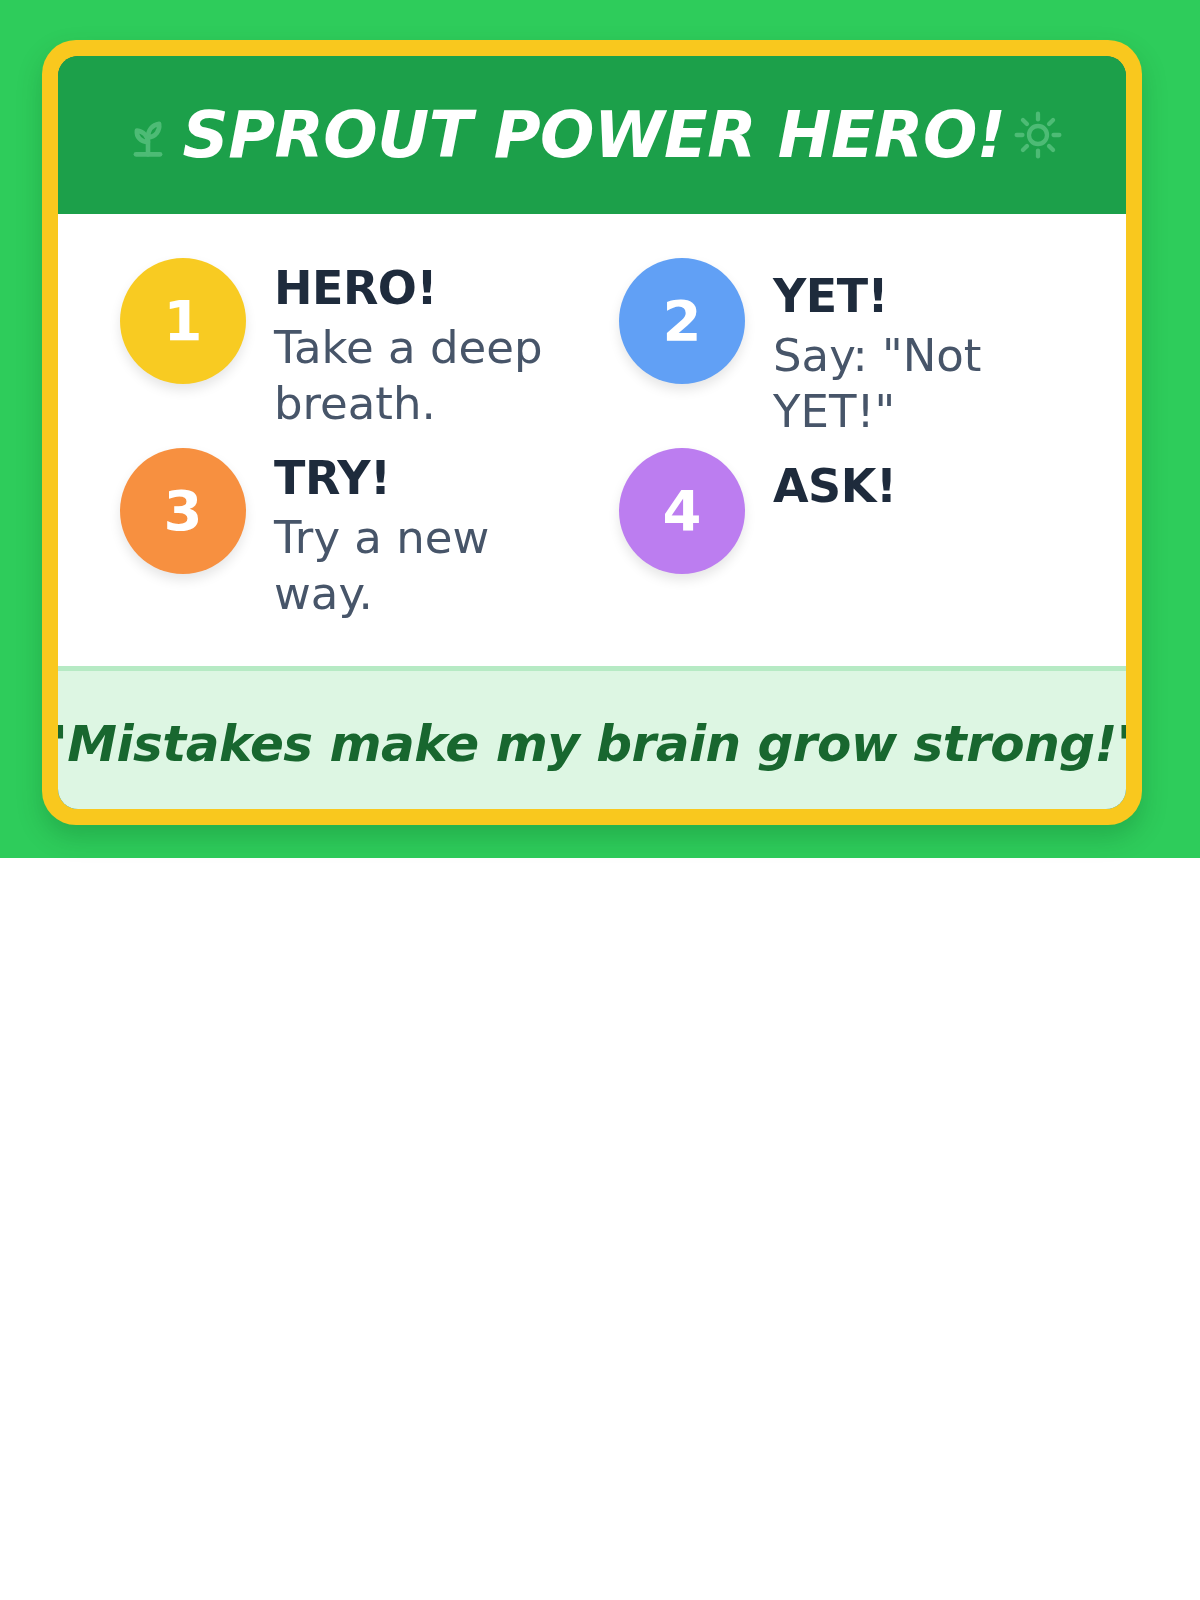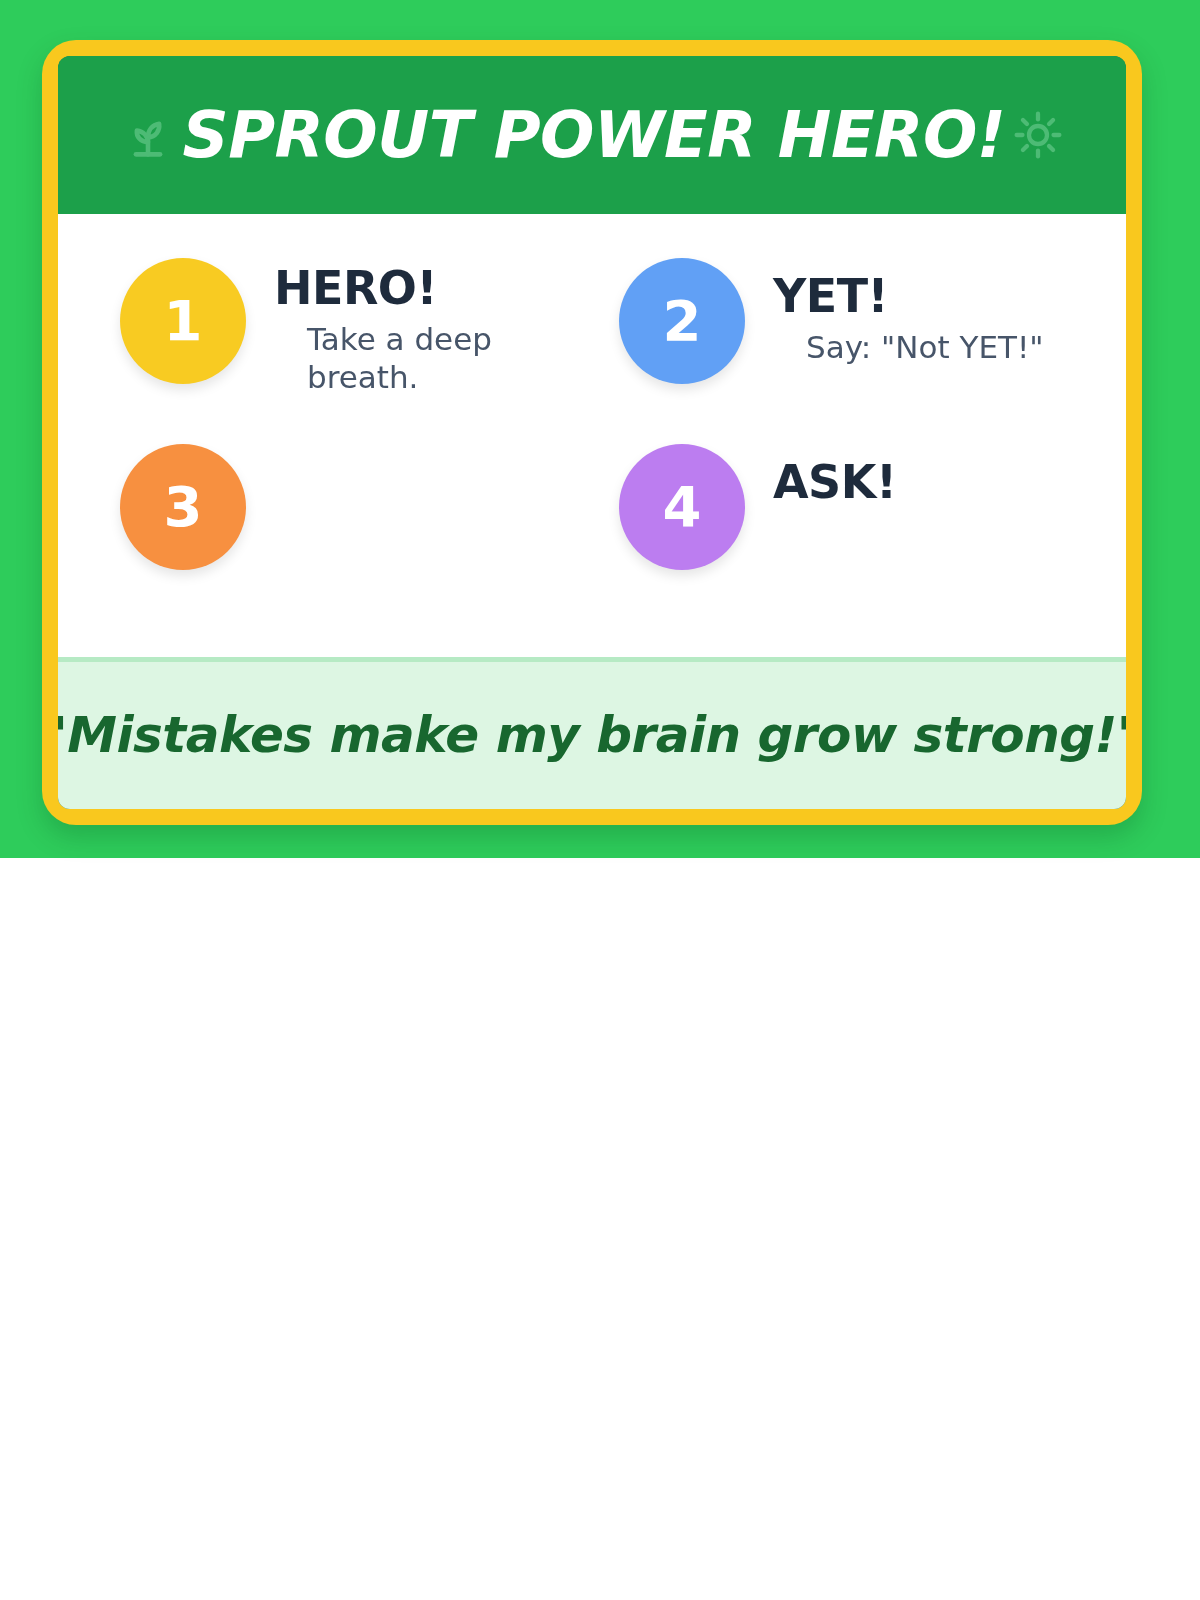--- a/index.html
+++ b/index.html
@@ -33,21 +33,21 @@
     background: #F9C81E;
     border-radius: 34px;
     padding: 16px;
     box-shadow: 0 12px 26px rgba(0, 70, 25, 0.22);
   }
 
   .poster-inner {
     width: 100%;
     height: 100%;
     background: #0f766e;
-    border-radius: 12px;
+    border-radius: 20px;
     overflow: hidden;
     display: flex;
     flex-direction: column;
   }
 
   
   .header {
     background: #1CA04A;
     height: 158px;
     flex: 0 0 158px;
@@ -117,25 +117,24 @@
   .step-title {
     font-size: 46px;
     font-weight: 700;
     color: #1E2B3C;
     line-height: 1.08;
     letter-spacing: -0.5px;
   }
 
   .step-desc {
     margin-top: 6px;
-    font-size: 31px;
+    font-size: 45px;
     font-weight: 400;
     color: #475569;
     line-height: 1.25;
-    margin-left: 33px;
   }
 
   
   .step.step-2 .step-text,
   .step.step-4 .step-text { padding-top: 14px; }
 
   
   .footer {
     flex: 0 0 152px;
     background: #DDF6E3;
@@ -211,20 +210,24 @@
           <div class="step-text">
             <div class="step-title">YET!</div>
             <div class="step-desc">Say: "Not YET!"</div>
           </div>
         </div>
 
         <div class="step step-3">
           <div class="step-badge" style="background:#F79040">
             <span>3</span>
           </div>
+          <div class="step-text">
+            <div class="step-title">TRY!</div>
+            <div class="step-desc">Try a new way.</div>
+          </div>
         </div>
 
         <div class="step step-4">
           <div class="step-badge" style="background:#BC7DF0">
             <span>4</span>
           </div>
           <div class="step-text">
             <div class="step-title">ASK!</div>
           </div>
         </div>

